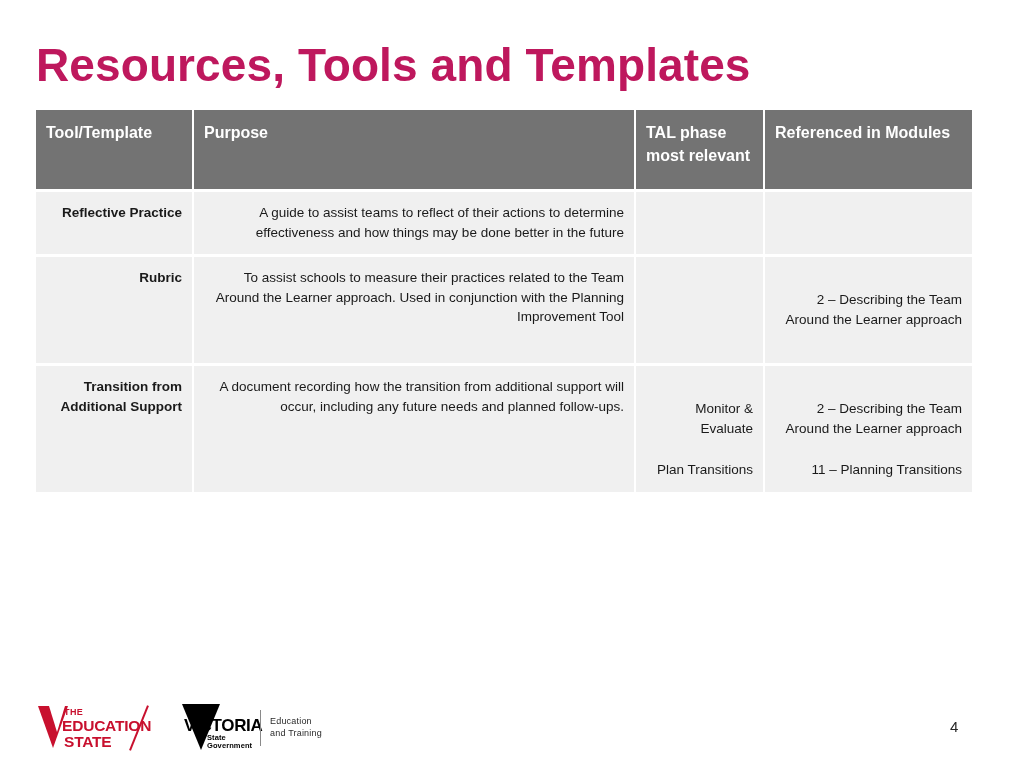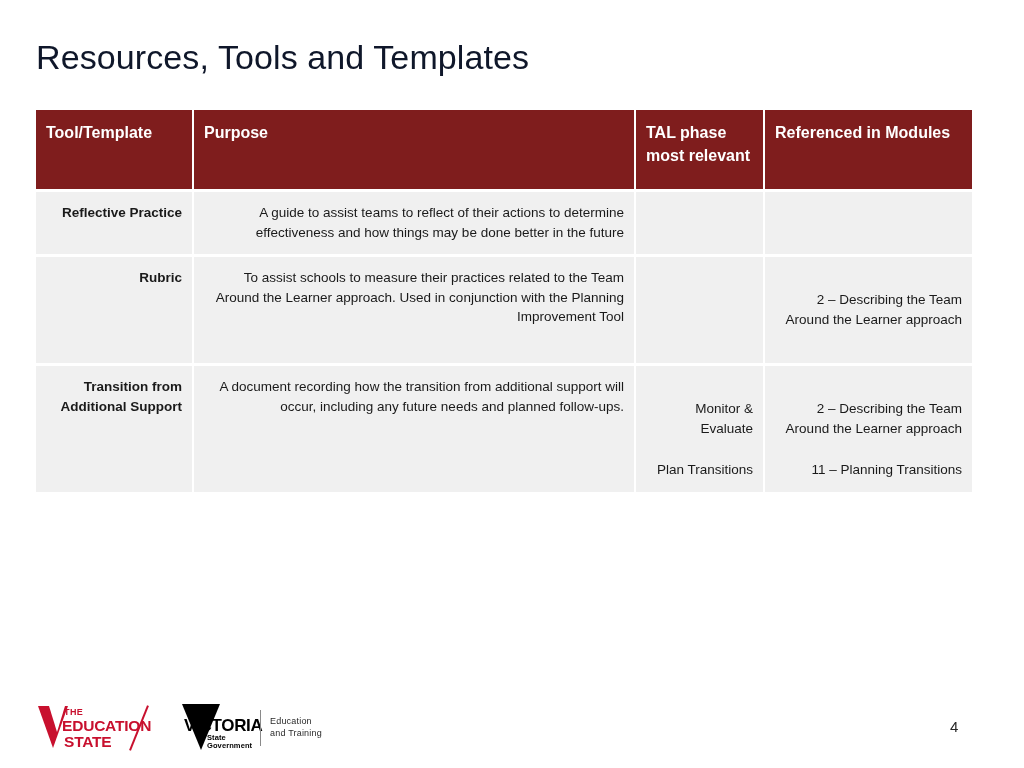--- a/index.html
+++ b/index.html
@@ -13,23 +13,23 @@
     font-family: "Liberation Sans", sans-serif;
     overflow: hidden;
     position: relative;
   }
 
   
   .slide-title {
     position: absolute;
     left: 36px;
     top: 38px;
-    font-size: 34px;
-    font-weight: normal;
-    color: #0f172a;
+    font-size: 46px;
+    font-weight: bold;
+    color: #be185d;
     letter-spacing: 0.1px;
     white-space: nowrap;
   }
 
   
   .tbl-wrap {
     position: absolute;
     left: 36px;
     top: 110px;
     width: 936px;
@@ -39,21 +39,21 @@
     border-spacing: 0;
     width: 936px;
     table-layout: fixed;
   }
   table.tal-table col.c-tool      { width: 158px; }
   table.tal-table col.c-purpose   { width: 442px; }
   table.tal-table col.c-phase     { width: 129px; }
   table.tal-table col.c-modules   { width: 207px; }
 
   thead th {
-    background: #7f1d1d;
+    background: #737373;
     color: #ffffff;
     font-size: 16px;
     font-weight: bold;
     text-align: left;
     vertical-align: top;
     padding: 11px 10px 10px 10px;
     line-height: 1.45;
     border-right: 2px solid #ffffff;
     height: 58px;
   }

